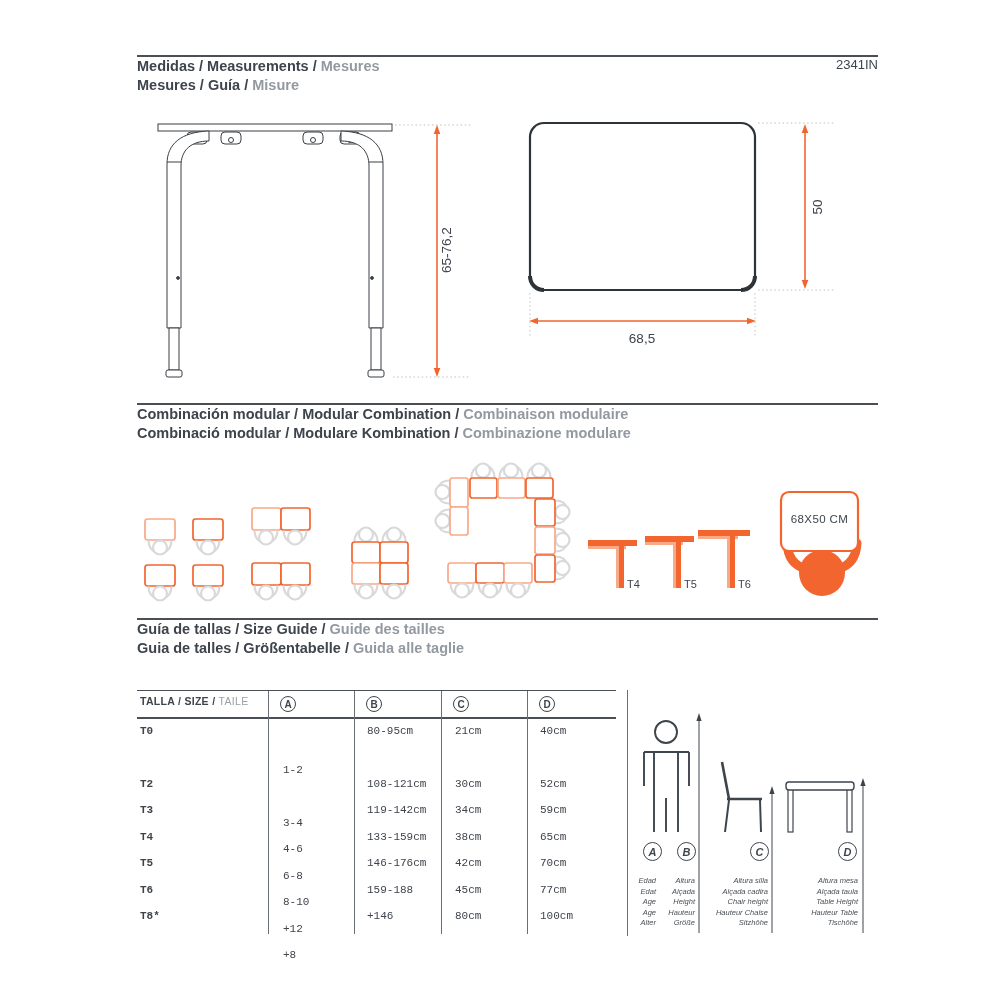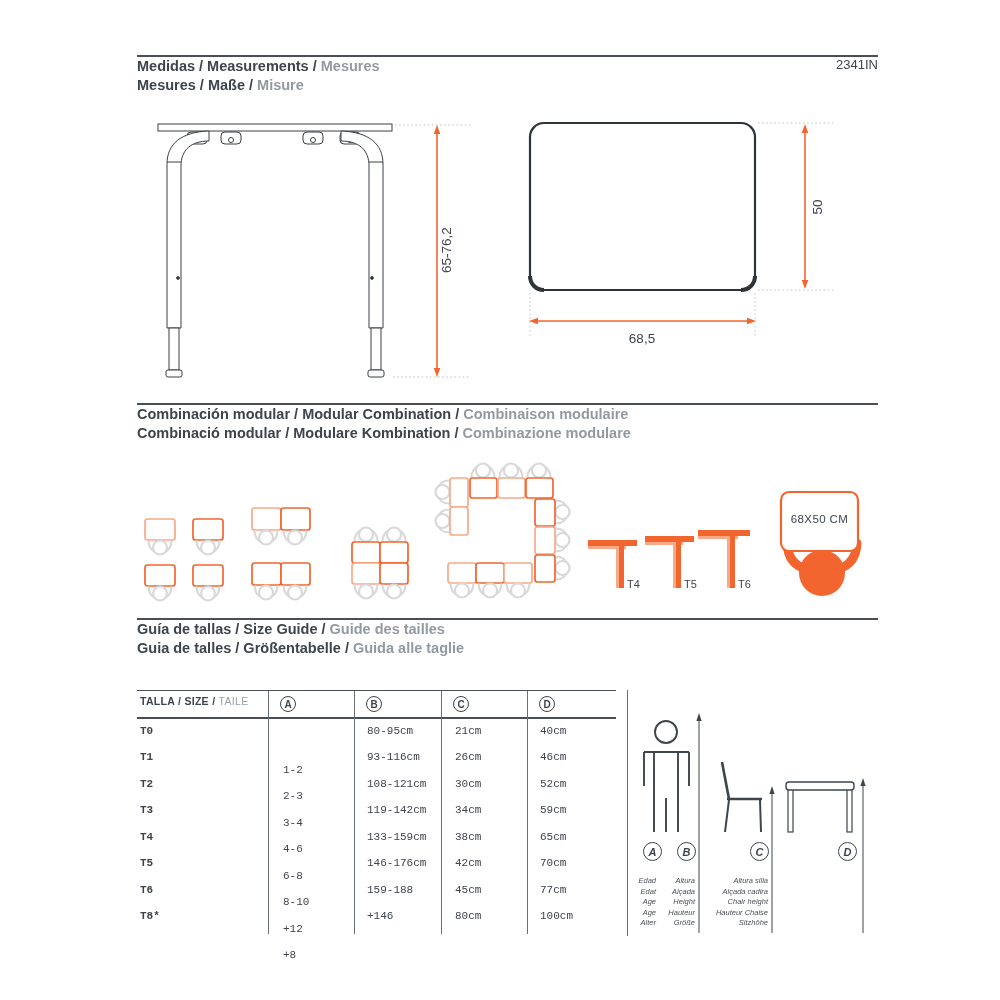--- a/index.html
+++ b/index.html
@@ -33,21 +33,21 @@
 <body>
 
 <div class="page">
 
   <div class="rule" style="top:55px"></div>
   <div class="sec-head" style="top:58px">
     <span>Medidas / Measurements /</span>
     <span class="alt">Mesures</span>
   </div>
   <div class="sec-head" style="top:77px">
-    <span>Mesures / Maße /</span>
+    <span>Mesures / Guía /</span>
     <span class="alt">Misure</span>
   </div>
   <div class="code">2341IN</div>
 
   <svg class="abs" style="left:137px;top:110px" width="340" height="280" viewBox="0 0 340 280">
     <g stroke="#3a3f45" fill="#fff" stroke-width="1">
       <rect x="21" y="14" width="234" height="7"></rect>
 
       <g>
         <rect x="50" y="22" width="20" height="12" rx="4"></rect>
@@ -247,27 +247,20 @@
     <div class="circle-letter" style="left:316px;top:6px">C</div>
     <div class="circle-letter" style="left:402px;top:6px">D</div>
 
     <div class="st-row" style="top:31px">
       <span class="c0">T0</span>
       <span class="c1">1-2</span>
       <span class="c2">80-95cm</span>
       <span class="c3">21cm</span>
       <span class="c4">40cm</span>
     </div>
-    <div class="st-row" style="top:57px">
-      <span class="c0">T1</span>
-      <span class="c1">2-3</span>
-      <span class="c2">93-116cm</span>
-      <span class="c3">26cm</span>
-      <span class="c4">46cm</span>
-    </div>
     <div class="st-row" style="top:84px">
       <span class="c0">T2</span>
       <span class="c1">3-4</span>
       <span class="c2">108-121cm</span>
       <span class="c3">30cm</span>
       <span class="c4">52cm</span>
     </div>
     <div class="st-row" style="top:110px">
       <span class="c0">T3</span>
       <span class="c1">4-6</span>
@@ -366,15 +359,22 @@
       <div>Hauteur</div>
       <div>Größe</div>
     </div>
     <div class="legend-col" style="left:74px;width:66px">
       <div>Altura silla</div>
       <div>Alçada cadira</div>
       <div>Chair height</div>
       <div>Hauteur Chaise</div>
       <div>Sitzhöhe</div>
     </div>
+    <div class="legend-col" style="left:148px;width:82px">
+      <div>Altura mesa</div>
+      <div>Alçada taula</div>
+      <div>Table Height</div>
+      <div>Hauteur Table</div>
+      <div>Tischöhe</div>
+    </div>
   </div>
 
 </div>
 
 </body></html>

